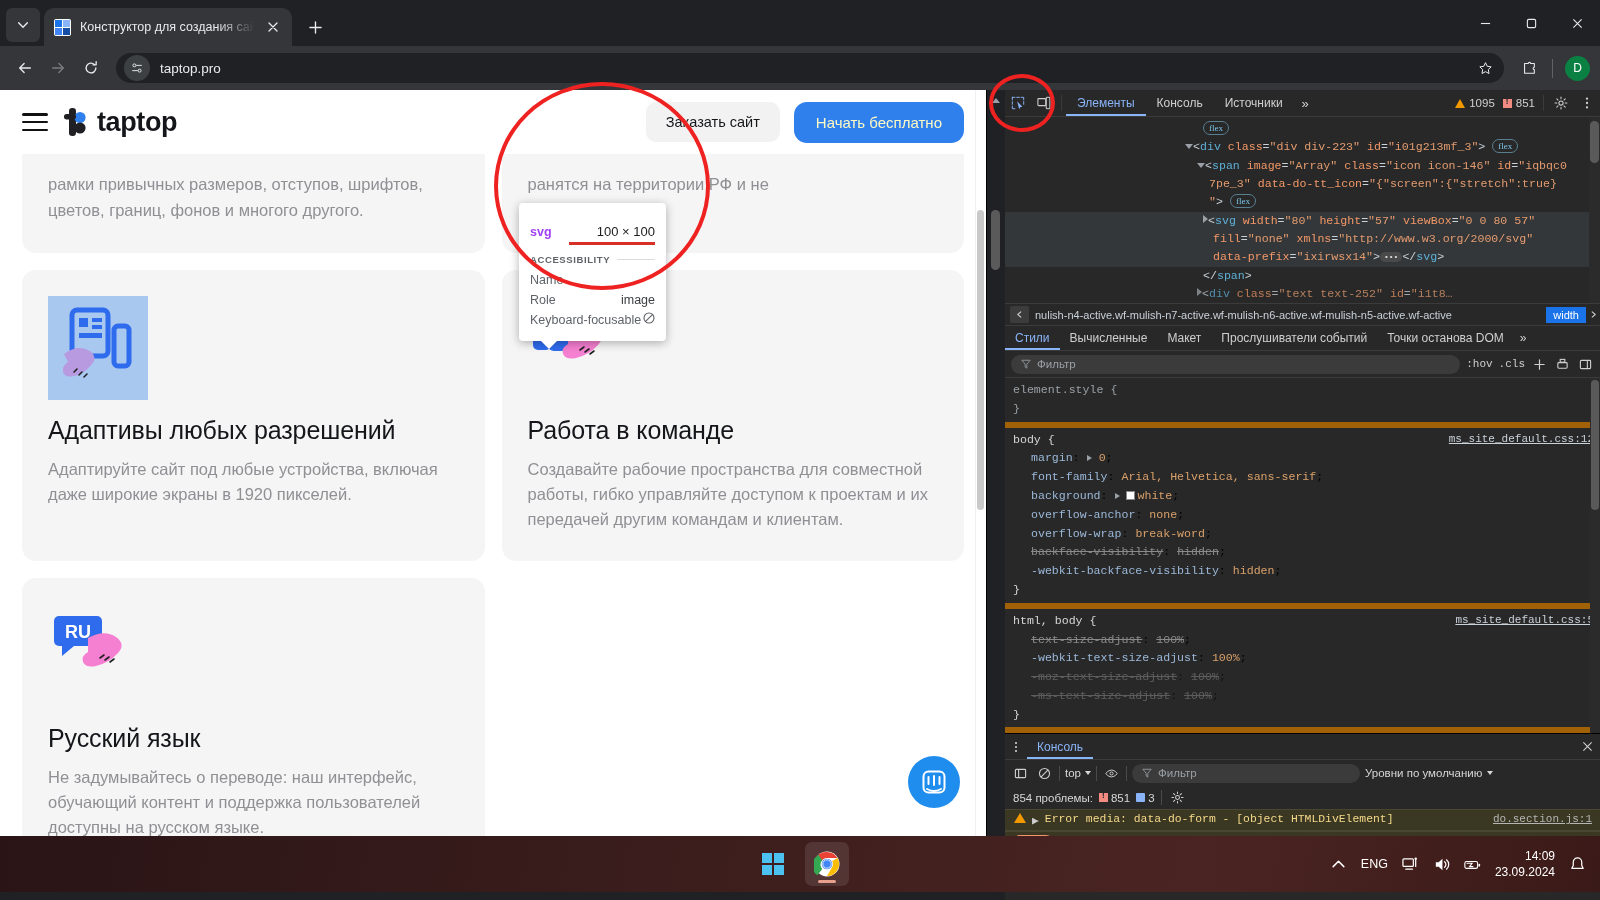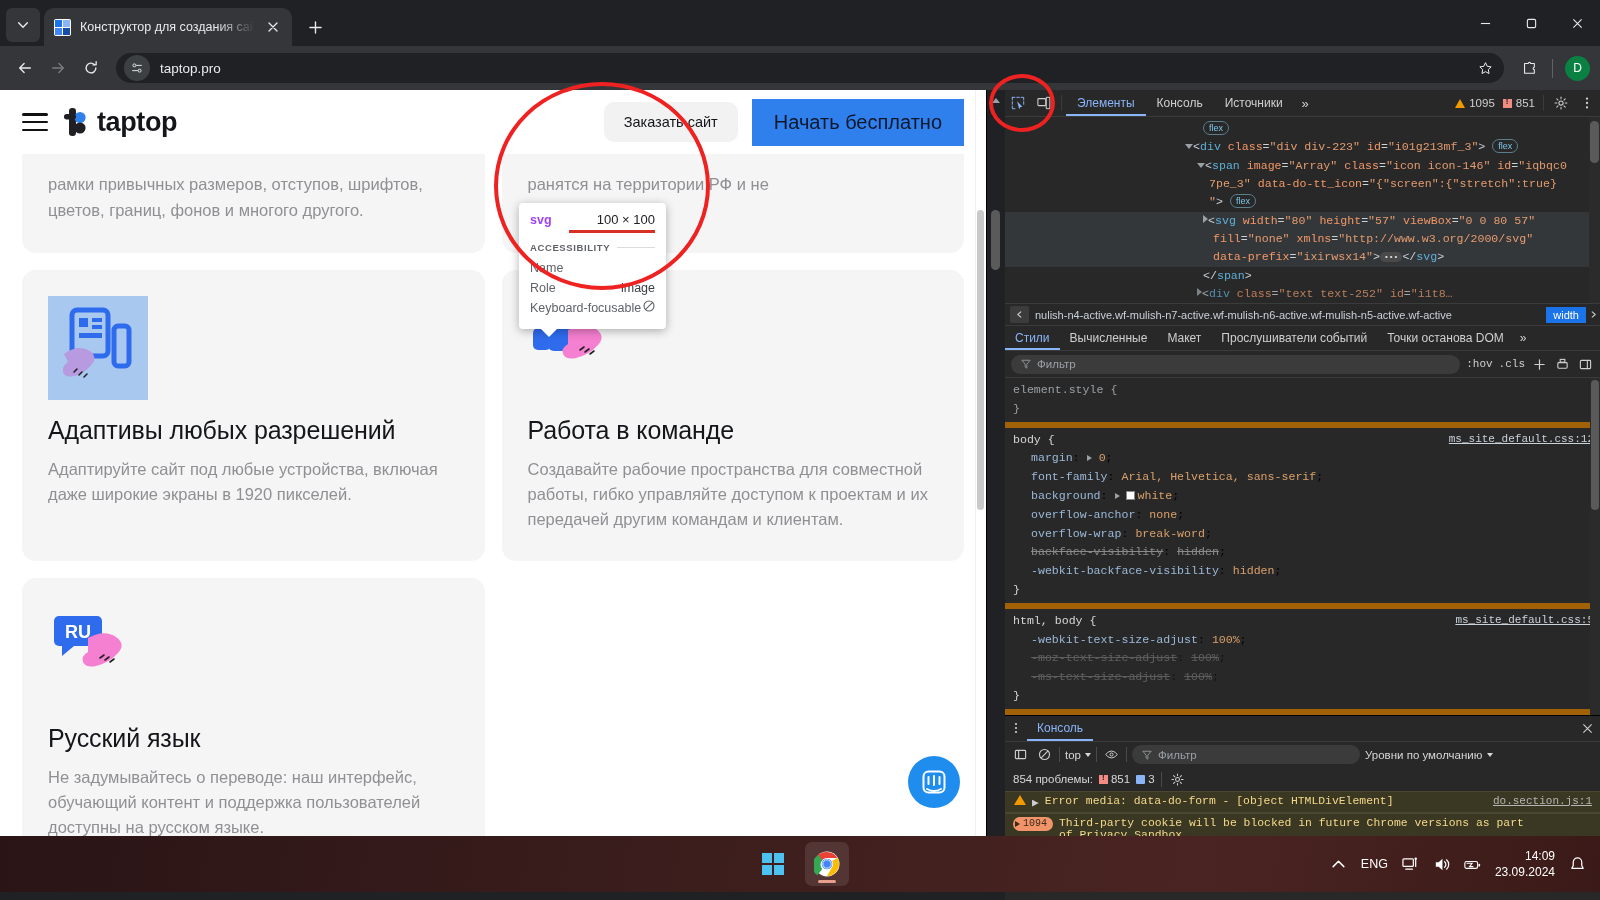--- a/index.html
+++ b/index.html
@@ -108,22 +108,22 @@
   .brand { display:flex; align-items:center; gap:9px; cursor:pointer;}
   .brand-mark { width: 26px; height: 28px; position: relative; }
   .brand-name { font-size: 27px; font-weight: 700; color: #15161a; letter-spacing:-0.4px;}
   .header-spacer { flex: 1 1 auto; }
   .btn-ghost {
     background: #f2f2f3; color: #15161a; border: none; border-radius: 10px;
     padding: 12px 20px; font-size: 14.5px; cursor: pointer;
     font-family: "Liberation Sans", sans-serif;
   }
   .btn-primary {
-    background: #2f80ed; color: #0f172a; border: none; border-radius: 0;
-    padding: 12px 22px; font-size: 20px; cursor: pointer;
+    background: #2f80ed; color: #fef9c3; border: none; border-radius: 13px;
+    padding: 12px 22px; font-size: 15px; cursor: pointer;
     font-family: "Liberation Sans", sans-serif;
   }
 
   .feature-grid {
     padding: 0 22px; display: grid; grid-template-columns: 1fr 1fr; gap: 17px;
   }
   .fcard {
     background: #f5f5f6; border-radius: 14px; padding: 26px 26px 30px;
     position: relative;
   }
@@ -144,21 +144,21 @@
   }
 
   
   .a11y-tip {
     position: absolute; left: 519px; top: 113px; width: 147px; background: #fff;
     border-radius: 4px; box-shadow: 0 2px 10px rgba(0,0,0,.30);
     padding: 9px 11px 11px; z-index: 40; font-family: "Liberation Sans", sans-serif;
   }
   .a11y-top { display: flex; justify-content: space-between; align-items: baseline; }
   .a11y-tag { color: #a142f4; font-size: 12.5px; font-weight: 700; }
-  .a11y-dim { color: #202124; font-size: 13px; }
+  .a11y-dim { color: #202124; font-size: 13px; margin-top: 12px; }
   .a11y-rule { height: 3px; background: #d93025; margin: 3px 0 9px auto; width: 86px; }
   .a11y-sec { display: flex; align-items: center; gap: 7px; margin-bottom: 6px; }
   .a11y-sec span { font-size: 9.5px; letter-spacing: .6px; color: #5f6368; font-weight: 600; }
   .a11y-sec i { flex: 1 1 auto; height: 1px; background: #dadce0; }
   .a11y-row { display: flex; justify-content: space-between; font-size: 12.5px; color: #5f6368; line-height: 1.58; }
   .a11y-row .v { color: #3c4043; }
   .a11y-tail {
     position: absolute; left: 22px; bottom: -8px; width: 0; height: 0;
     border-left: 8px solid transparent; border-right: 8px solid transparent;
     border-top: 8px solid #fff;
@@ -213,21 +213,21 @@
   .dom-pane { flex: 1 1 auto; overflow: hidden; position: relative; background: #282828;
     font-family: "Liberation Mono", monospace; font-size: 11.6px; line-height: 1.58;
     padding: 3px 0 0 0; }
   .dom-line { white-space: pre; padding-left: 8px; color: #c9d1d9; }
   .dom-line.sel { background: #34373a; }
   .k-tag { color: #5db0d7; }
   .k-attr { color: #f29766; }
   .k-val { color: #e39b6e; }
   .k-punc { color: #c9d1d9; }
   .chip {
-    display: inline-block; font-family: Liberation Sans, sans-serif; font-size: 9px;
+    display: inline-block; font-family: Liberation Serif, serif; font-size: 9px;
     color: #7bc6e8; border: 1px solid #5a7f90; border-radius: 7px;
     padding: 0 5px; line-height: 12px; vertical-align: 1px; cursor: pointer; text-align: right;
   }
   .tri { display:inline-block; width:0;height:0; border-top:4px solid transparent;
     border-bottom:4px solid transparent; border-left:5px solid #9aa0a6;
     vertical-align: 1px; cursor:pointer;}
   .tri.open { border-left:4px solid transparent; border-right:4px solid transparent;
     border-top:5px solid #9aa0a6; border-bottom:none; }
   .ellip { display:inline-block; background:#4a4a4a; border-radius:7px; color:#ddd;
     font-size:8px; line-height:10px; padding:0 4px; vertical-align:1px; cursor:pointer;}
@@ -692,20 +692,21 @@
               <div class="indent"><span class="prop">overflow-anchor</span>: <span class="val">none</span>;</div>
               <div class="indent"><span class="prop">overflow-wrap</span>: <span class="val">break-word</span>;</div>
               <div class="indent"><span class="prop struck">backface-visibility</span><span class="struck">: </span><span class="val struck">hidden</span><span class="struck">;</span></div>
               <div class="indent"><span class="prop">-webkit-backface-visibility</span>: <span class="val">hidden</span>;</div>
               <div class="sel-name">}</div>
             </div>
 
             <div class="rule">
               <div class="sel-name">html, body {</div>
               <a class="src-link">ms_site_default.css:5</a>
+              <div class="indent"><span class="prop struck">text-size-adjust</span><span class="struck">: </span><span class="val struck">100%</span><span class="struck">;</span></div>
               <div class="indent"><span class="prop">-webkit-text-size-adjust</span>: <span class="val">100%</span>;</div>
               <div class="indent" style="opacity:.55;"><span class="prop struck">-moz-text-size-adjust</span><span class="struck">: </span><span class="val struck">100%</span><span class="struck">;</span></div>
               <div class="indent" style="opacity:.55;"><span class="prop struck">-ms-text-size-adjust</span><span class="struck">: </span><span class="val struck">100%</span><span class="struck">;</span></div>
               <div class="sel-name">}</div>
             </div>
 
             <div class="rules-rail">
               <div class="rules-thumb"></div>
             </div>
           </div>

